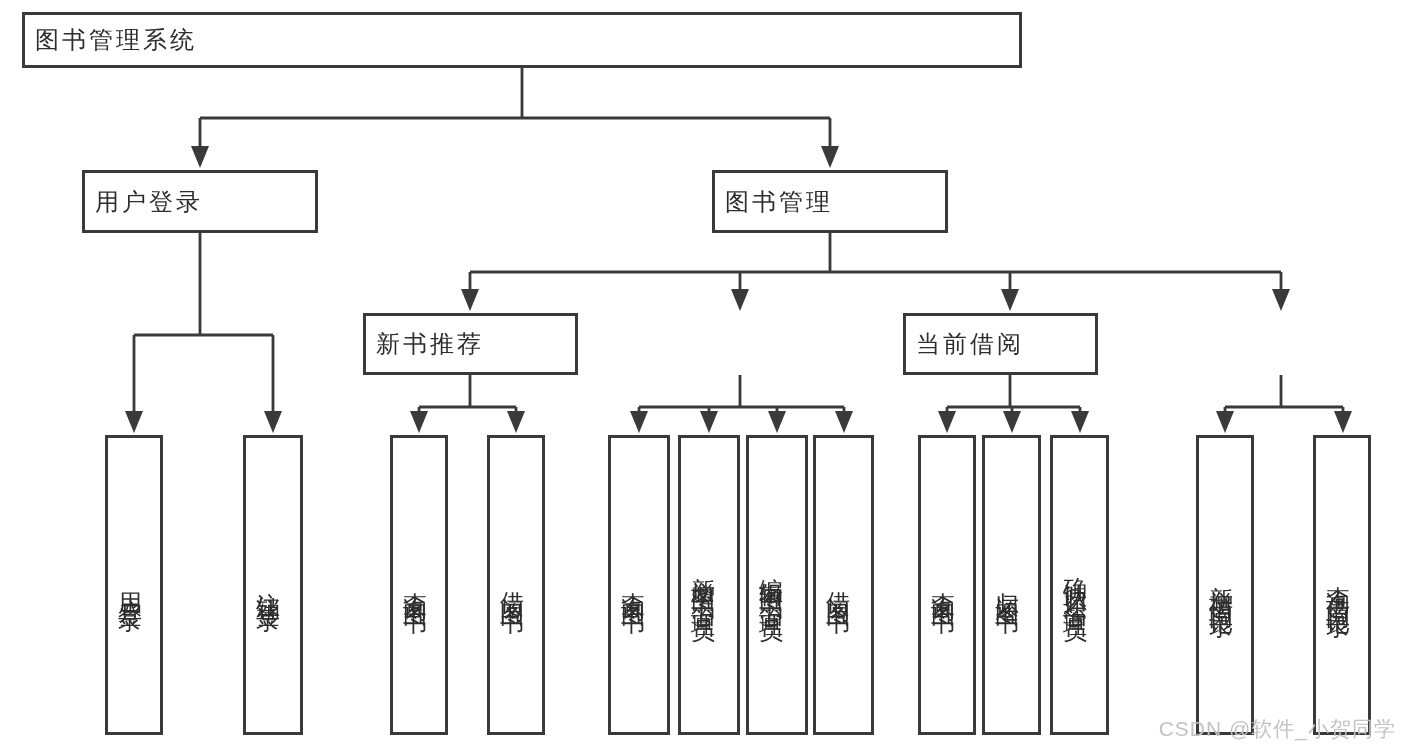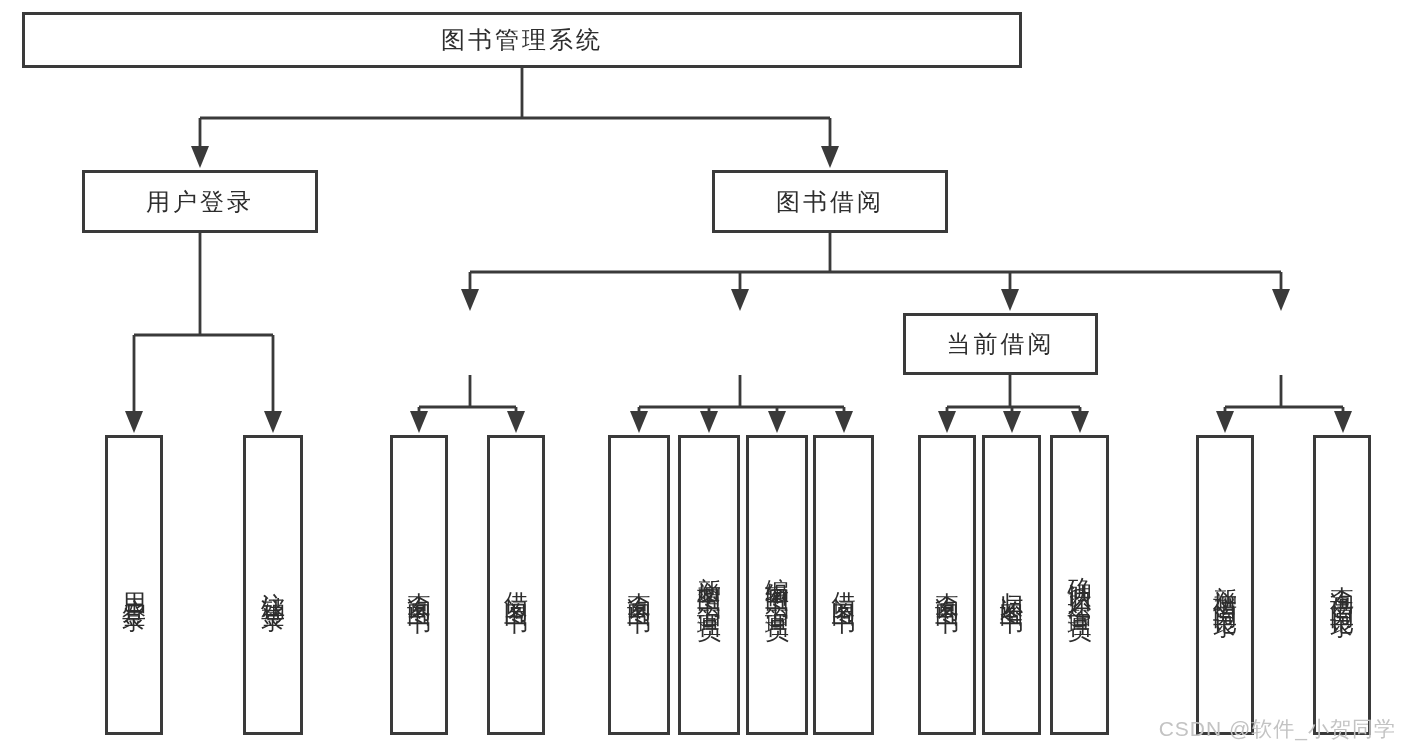--- a/index.html
+++ b/index.html
@@ -6,21 +6,21 @@
     --line:#3a3a3a; --text:#2d2d2d; --box-bg:#ffffff; --page-bg:#ffffff; --watermark:#c3c3c3;
   }
   html,body{margin:0;padding:0;background:var(--page-bg);}
   body{font-family:"Liberation Sans","DejaVu Sans",sans-serif;color:var(--text);}
   .canvas{position:relative;width:1405px;height:747px;background:var(--page-bg);overflow:hidden;}
   .wires{position:absolute;left:0;top:0;width:1405px;height:747px;}
   .cline{stroke:var(--line);stroke-width:2.8;fill:none;}
   .carrow{fill:var(--line);stroke:none;}
   .box{
     position:absolute;box-sizing:border-box;border:3px solid var(--line);
-    background:var(--box-bg);display:flex;align-items:center;justify-content:center;
+    background:var(--box-bg);display:flex;align-items:center;padding-left:10px;
   }
   .hlabel{font-size:24px;letter-spacing:3px;color:var(--text);white-space:nowrap;}
   .leaf{top:435px;height:300px;}
   .vlabel{
     writing-mode:vertical-lr;text-orientation:mixed;
     font-size:24px;letter-spacing:6px;line-height:1;color:var(--text);
   }
   .watermark{
     position:absolute;right:9px;bottom:4px;font-size:21px;letter-spacing:1px;
     color:var(--watermark);z-index:5;white-space:nowrap;margin-top:36px;
@@ -65,23 +65,26 @@
   </svg>
 
   <div class="box" style="left:22px;top:12px;width:1000px;height:56px">
     <span class="hlabel">图书管理系统</span>
   </div>
 
   <div class="box" style="left:82px;top:170px;width:236px;height:63px">
     <span class="hlabel">用户登录</span>
   </div>
   <div class="box" style="left:712px;top:170px;width:236px;height:63px">
-    <span class="hlabel">图书借阅</span>
+    <span class="hlabel">图书管理</span>
   </div>
 
+  <div class="box" style="left:363px;top:313px;width:215px;height:62px">
+    <span class="hlabel">新书推荐</span>
+  </div>
   <div class="box" style="left:903px;top:313px;width:195px;height:62px">
     <span class="hlabel">当前借阅</span>
   </div>
 
   <div class="box leaf" style="left:105px;width:58px">
     <span class="vlabel">用户登录</span>
   </div>
   <div class="box leaf" style="left:243px;width:60px">
     <span class="vlabel">注销登录</span>
   </div>

